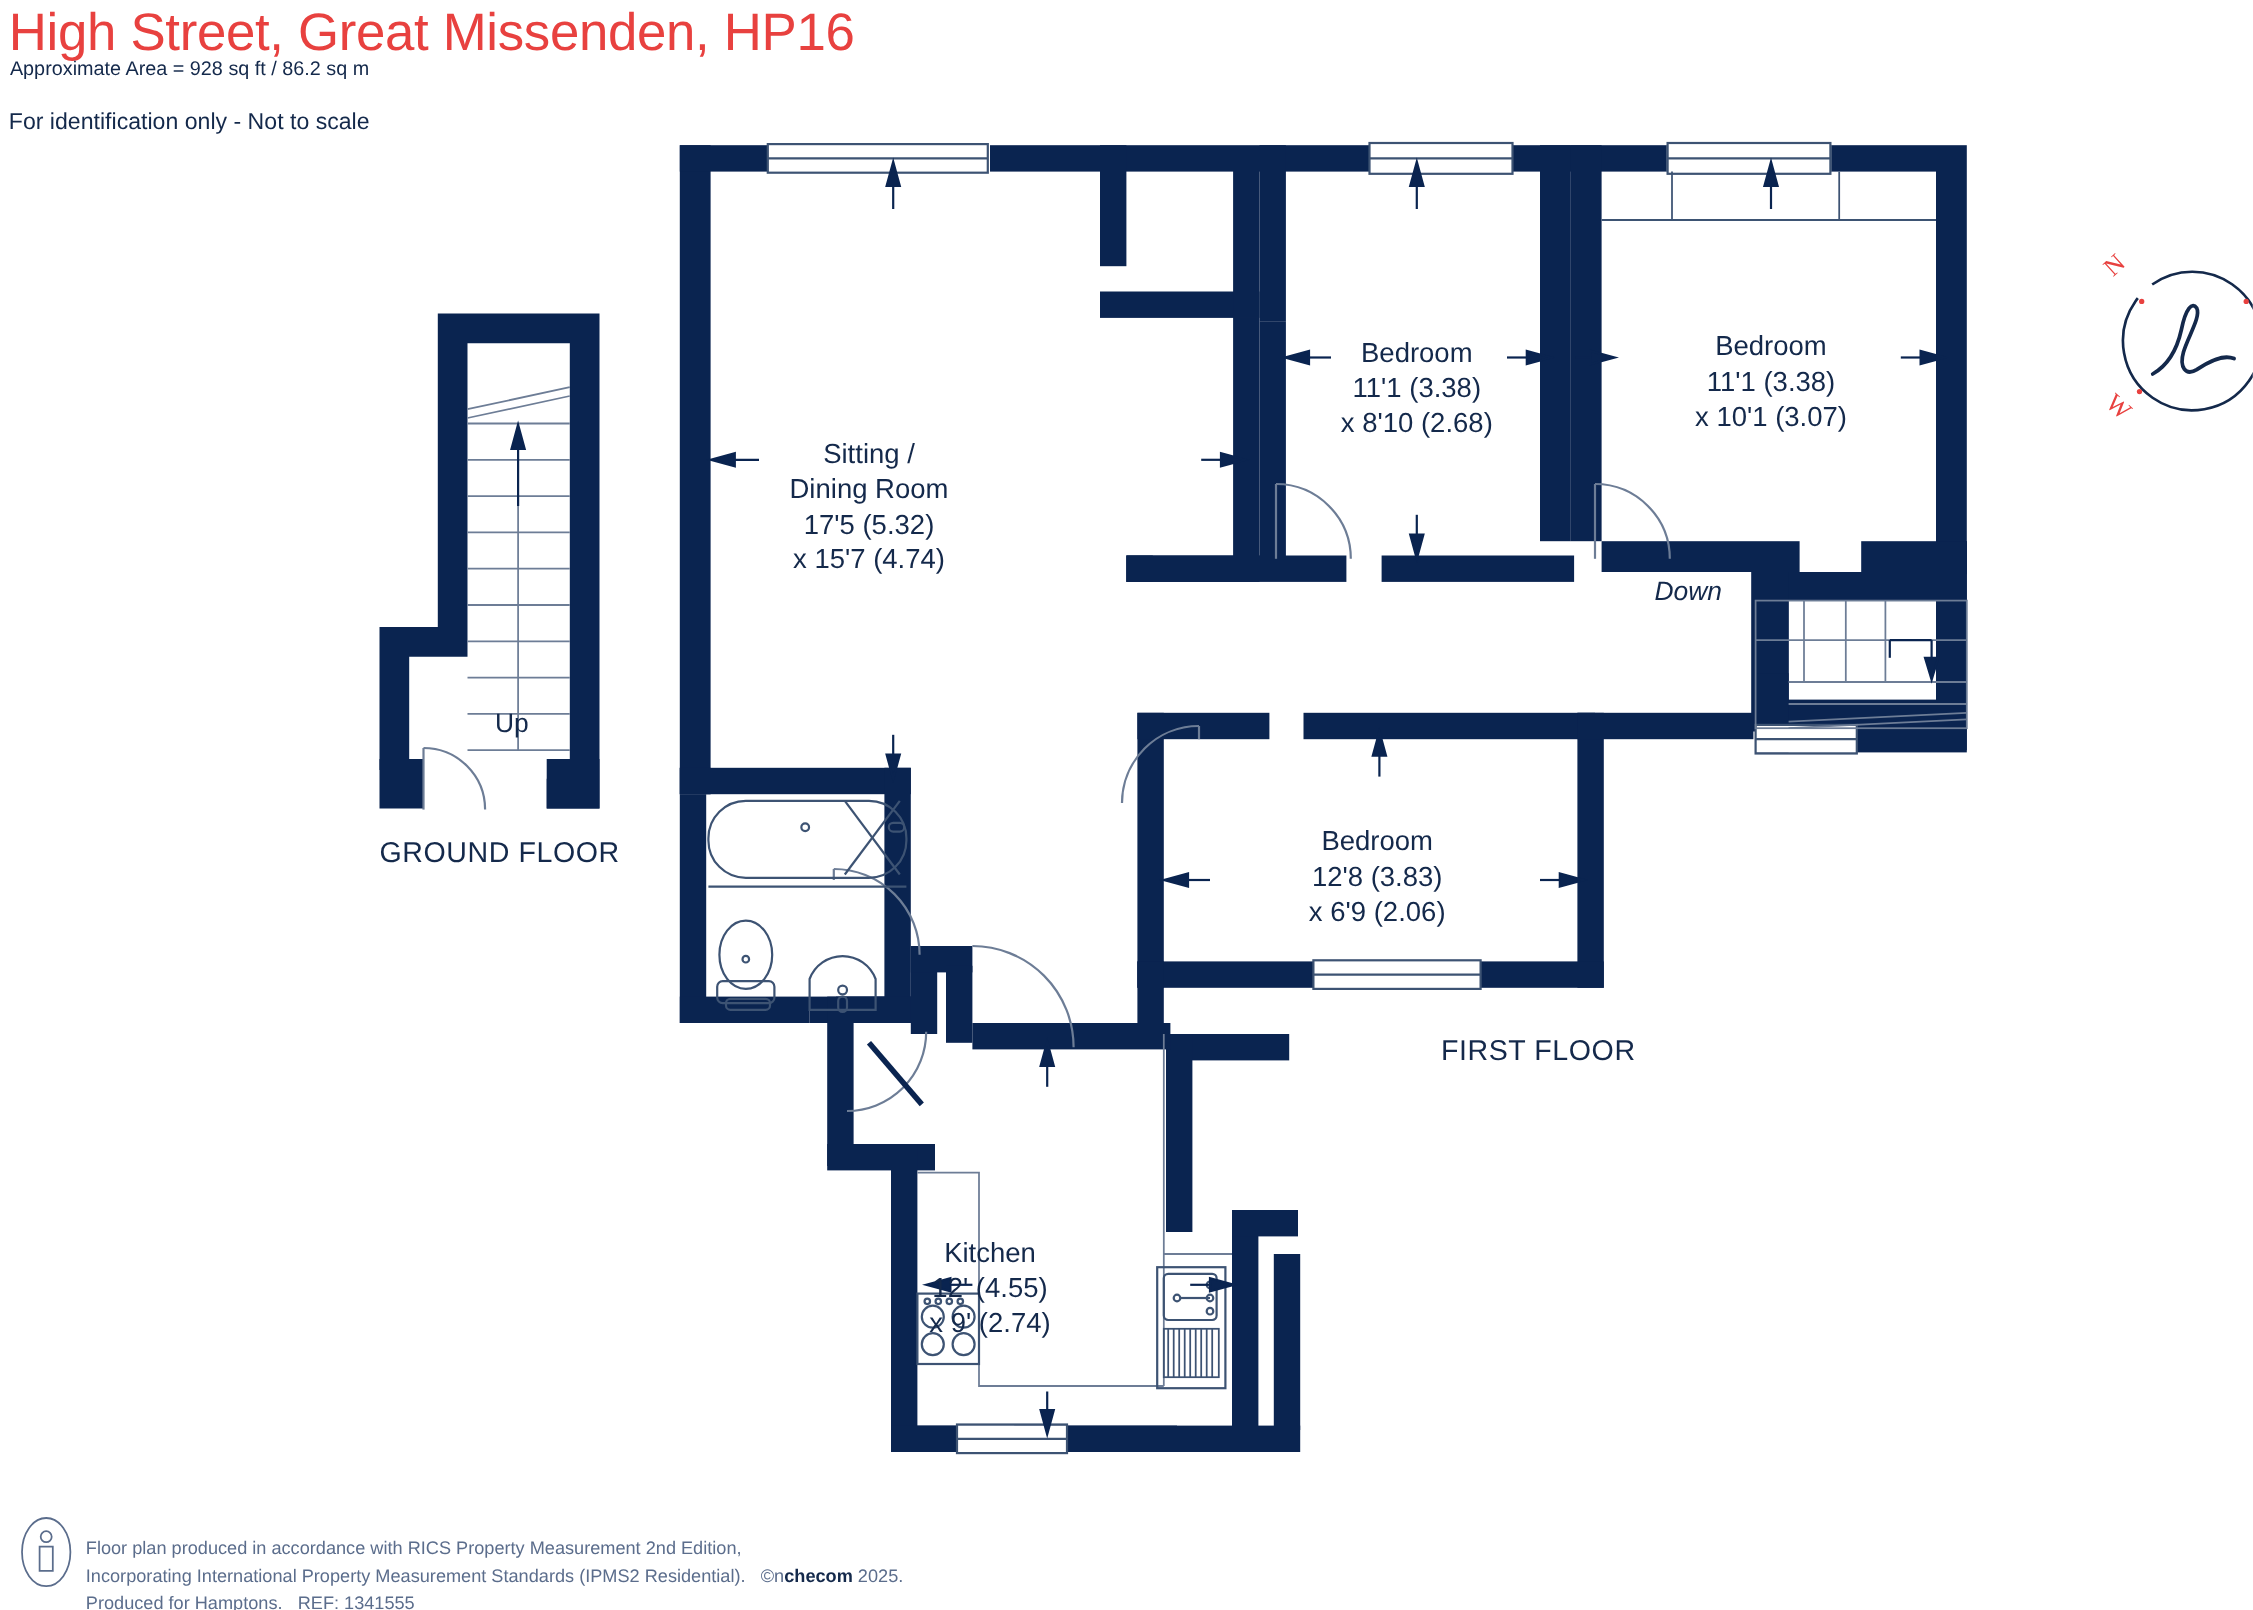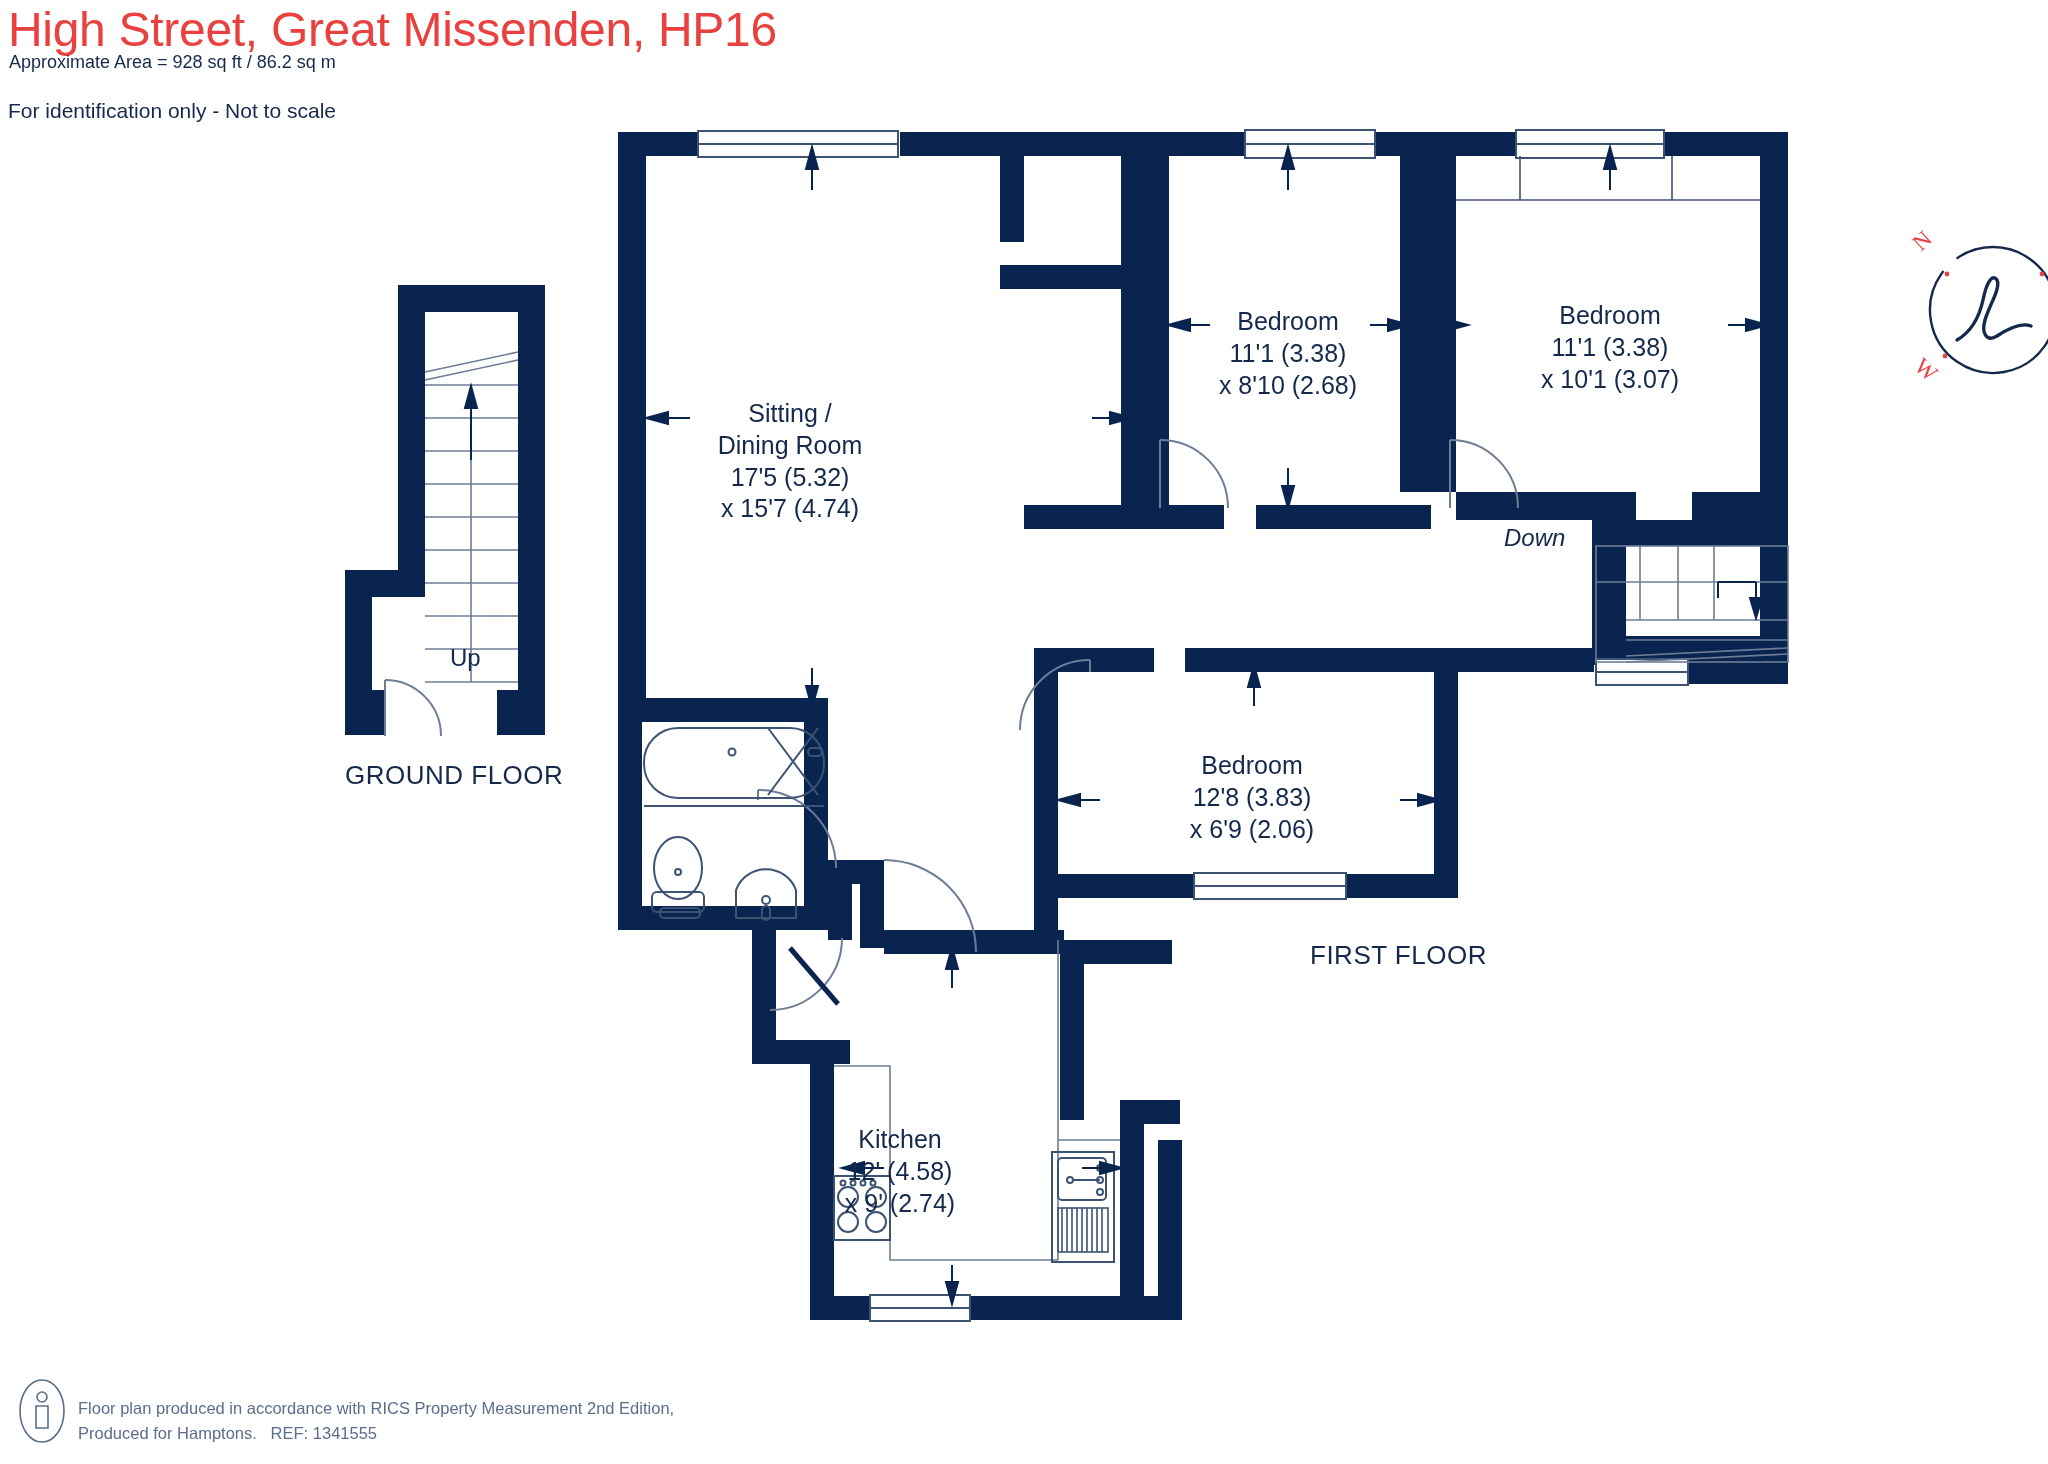--- a/index.html
+++ b/index.html
@@ -407,21 +407,21 @@
 </div>
 
 <div class="room-label" style="left:1162px;top:750px;width:180px;">
   <div>Bedroom</div>
   <div>12'8 (3.83)</div>
   <div>x 6'9 (2.06)</div>
 </div>
 
 <div class="room-label" style="left:810px;top:1124px;width:180px;">
   <div>Kitchen</div>
-  <div>12' (4.58)</div>
+  <div>12' (4.55)</div>
   <div>x 9' (2.74)</div>
 </div>
 
 <div class="small-label" style="left:450px;top:612px;margin-top:32px;">Up</div>
 
 <div class="small-label" style="left:1504px;top:524px;font-style:italic;">Down</div>
 
 <div class="floor-label" style="left:345px;top:760px;">GROUND FLOOR</div>
 
 <div class="floor-label" style="left:1310px;top:940px;">FIRST FLOOR</div>
@@ -441,16 +441,21 @@
 </svg>
 
 <svg class="footer-icon" viewBox="0 0 48 66">
   <ellipse cx="24" cy="33" rx="22" ry="31" fill="none" stroke="#5b6d8c" stroke-width="1.6"></ellipse>
   <circle cx="24" cy="19" r="5" fill="none" stroke="#5b6d8c" stroke-width="1.6"></circle>
   <path d="M 18 28 L 30 28 L 30 50 L 18 50 Z" fill="none" stroke="#5b6d8c" stroke-width="1.6"></path>
 </svg>
 <div class="footer">
   <div>Floor plan produced in accordance with RICS Property Measurement 2nd Edition,</div>
   <div>
+    <span>Incorporating International Property Measurement Standards (IPMS2 Residential).</span>
+    &nbsp;&nbsp;<span>©n</span><span class="bold">checom</span>
+    <span>2025.</span>
+  </div>
+  <div>
     <span>Produced for Hamptons.</span>
     &nbsp;&nbsp;<span>REF: 1341555</span>
   </div>
 </div>
 
 </body></html>

